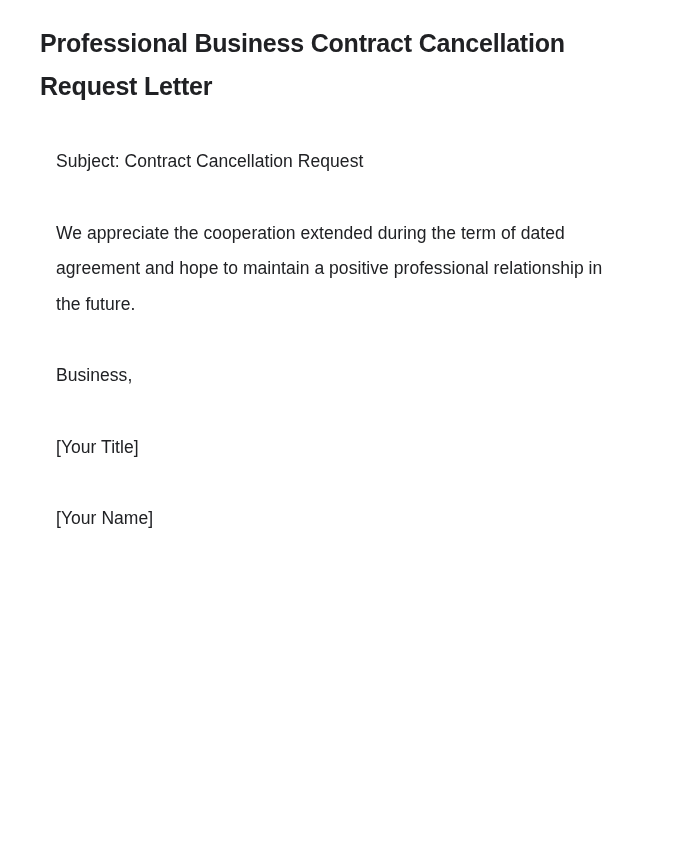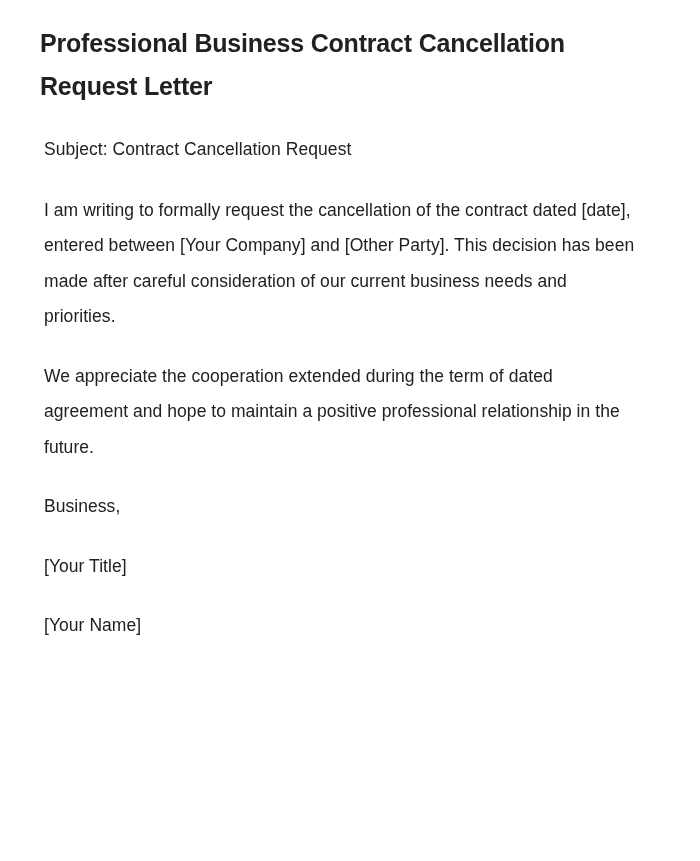--- a/index.html
+++ b/index.html
@@ -41,21 +41,21 @@
     margin: 0;
     padding-top: 22px;
     max-width: 560px;
   }
 
   .para {
     font-family: "Liberation Sans", sans-serif;
     font-size: 17.5px;
     line-height: 35.5px;
     color: #202124;
-    margin: 4px;
+    margin: 16px;
     padding-top: 20px;
     letter-spacing: 0.05px;
   }
 
   .para.first-body {
     padding-top: 21px;
   }
 
   .para.tight {
     padding-top: 20px;
@@ -65,21 +65,20 @@
 <body>
 
 <div class="page">
   <article class="letter">
 
     <h1 class="doc-title">Professional Business Contract Cancellation Request Letter</h1>
 
     <p class="para">Subject: Contract Cancellation Request</p>
 
 
-    <p class="para first-body">I am writing to formally request the cancellation of the contract dated [date], entered between [Your Company] and [Other Party]. This decision has been made after careful consideration of our current business needs and priorities.</p>
 
 
     <p class="para">We appreciate the cooperation extended during the term of dated agreement and hope to maintain a positive professional relationship in the future.</p>
 
     <p class="para tight">Business,</p>
 
     <p class="para tight">[Your Title]</p>
 
     <p class="para tight">[Your Name]</p>
 

